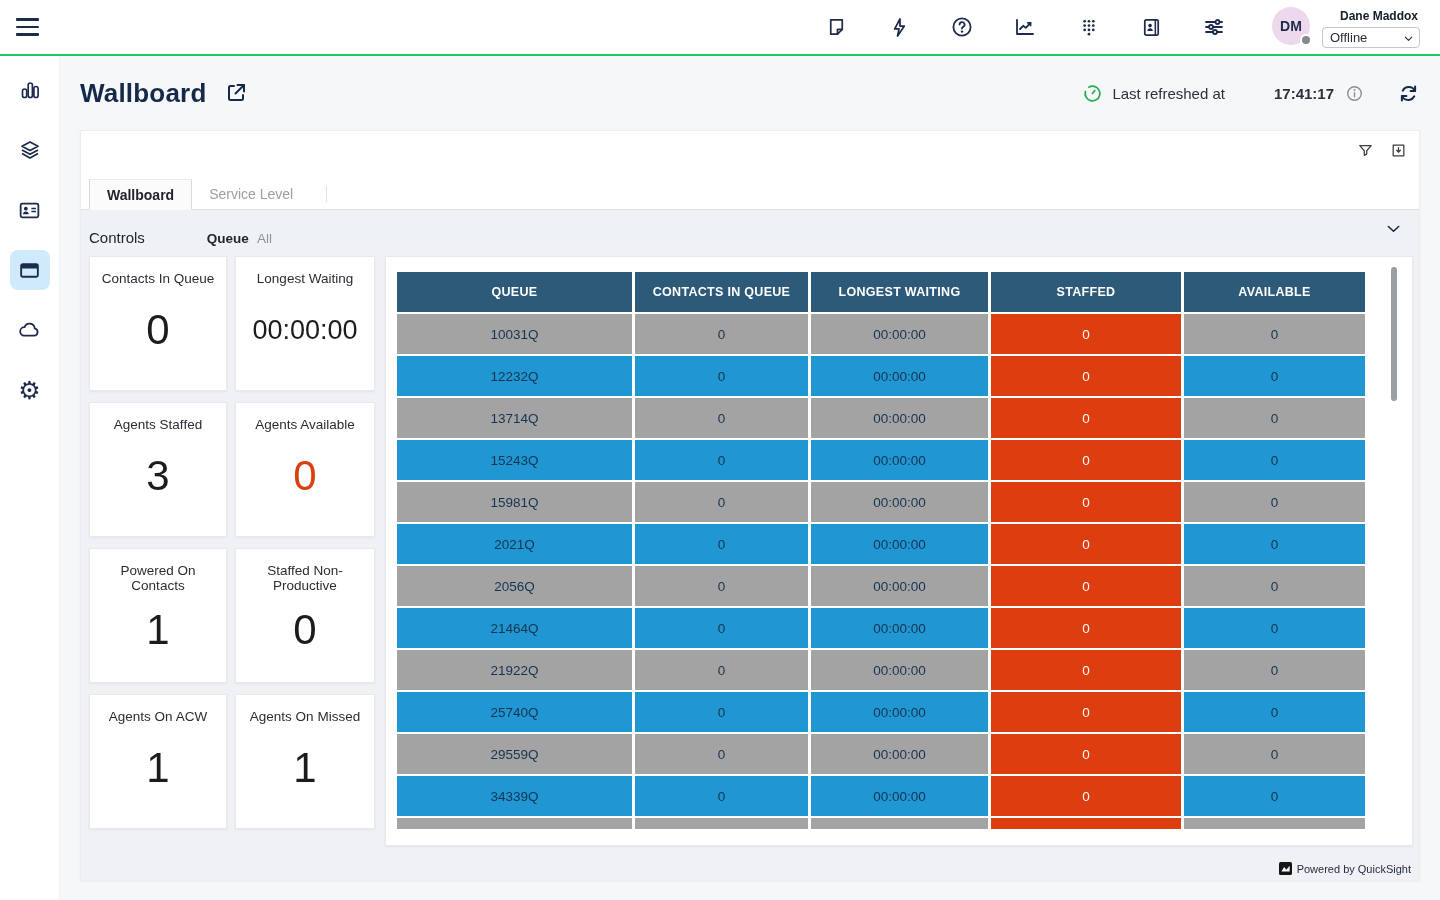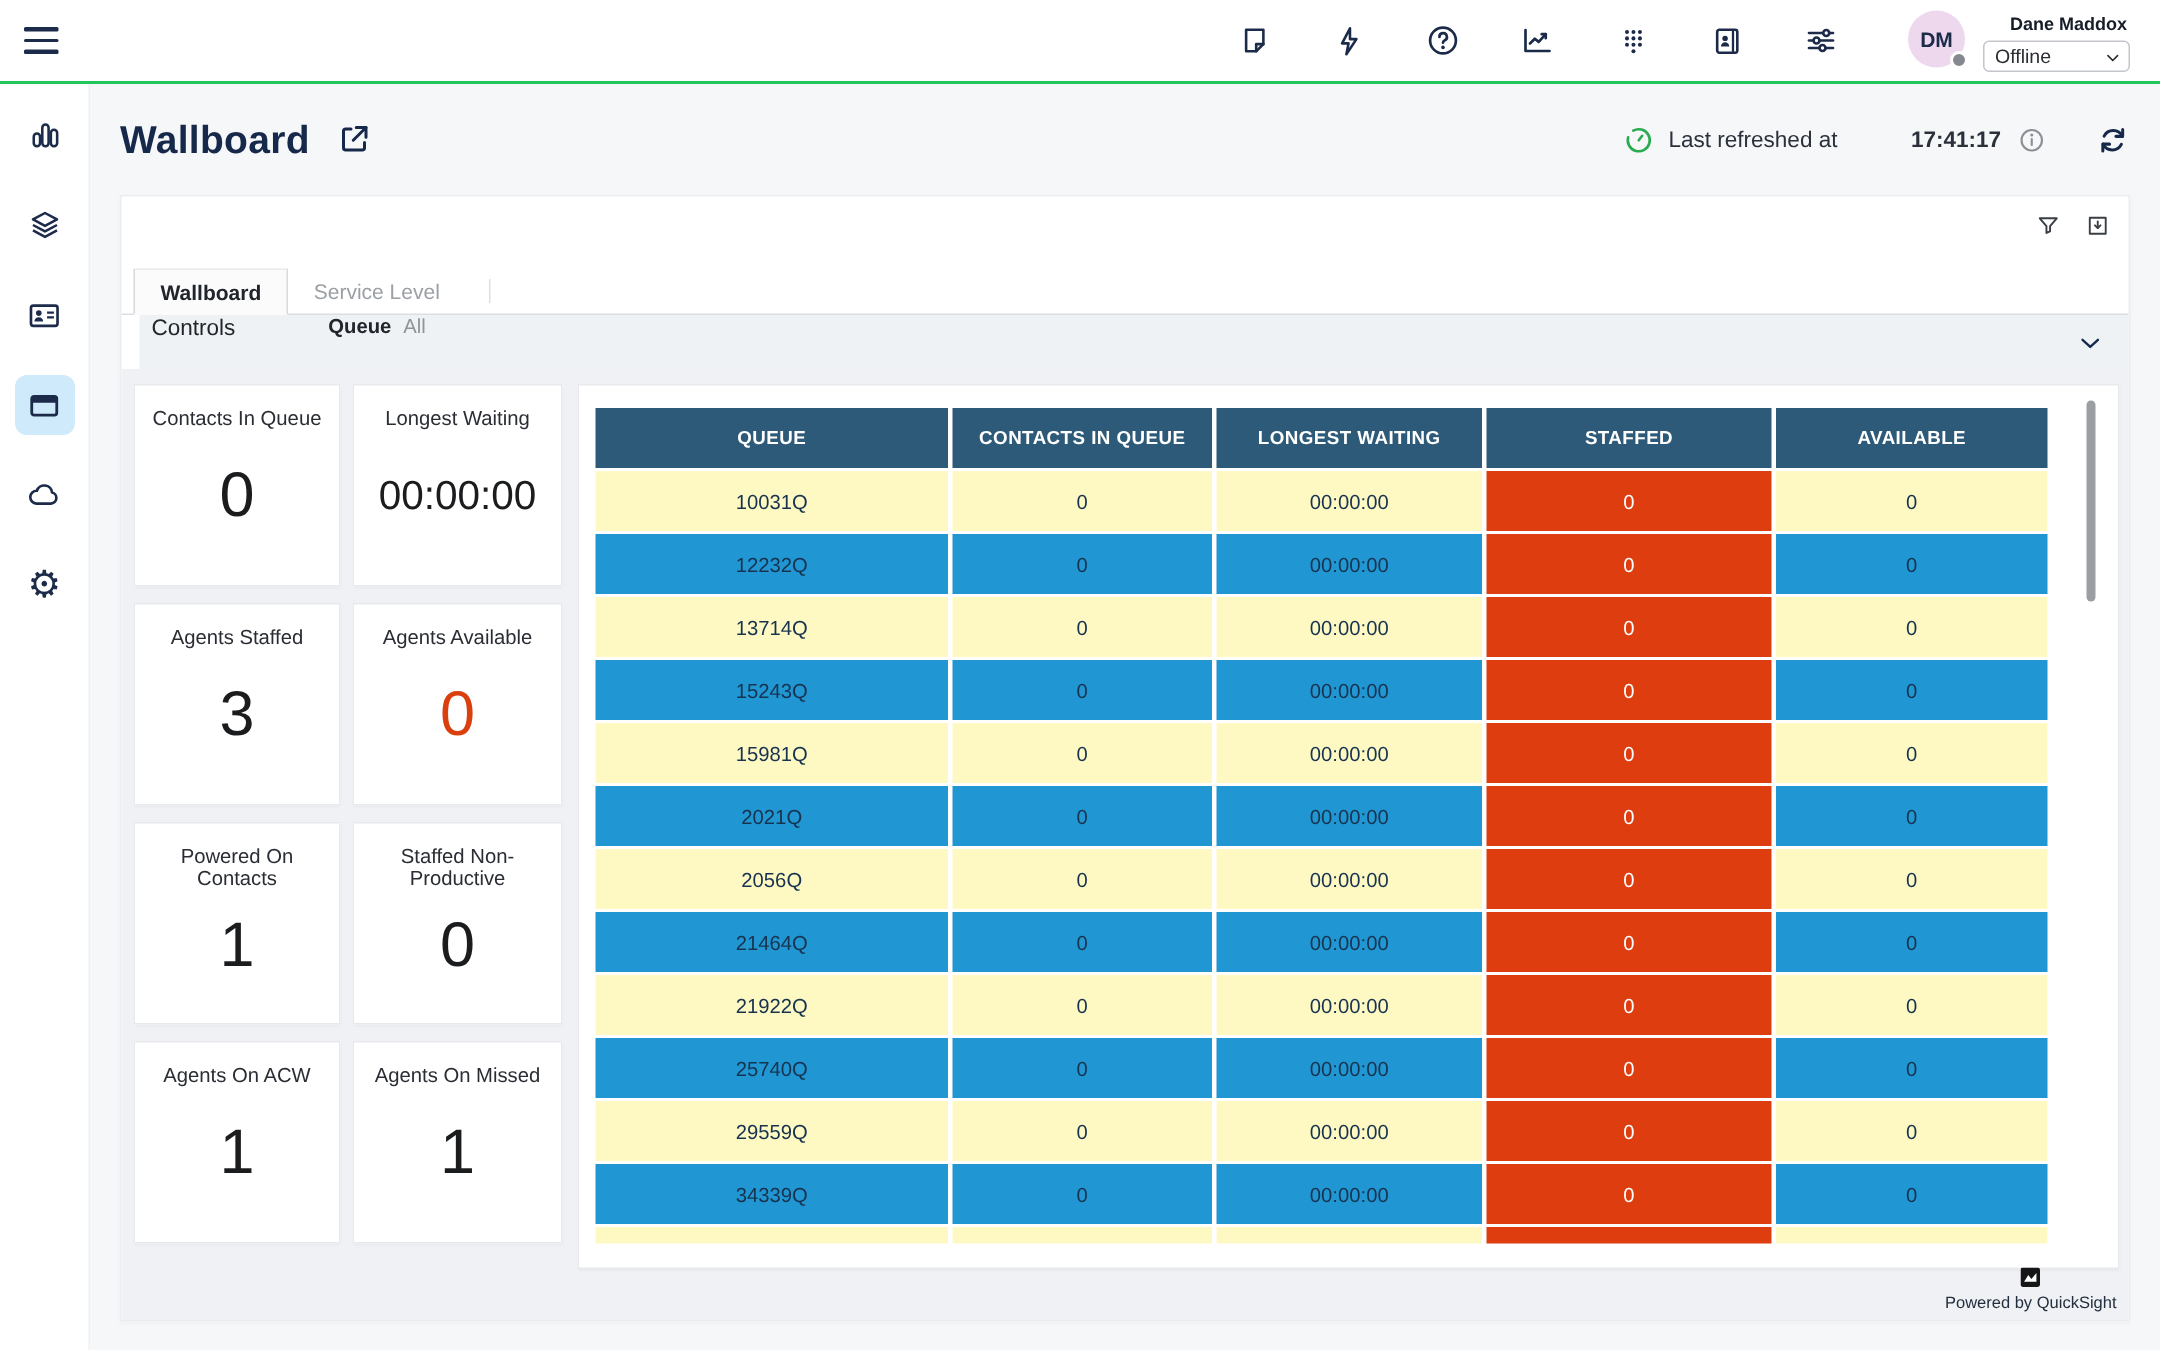--- a/index.html
+++ b/index.html
@@ -63,21 +63,21 @@
   .card-toolbar { position:absolute; top:11px; right:12px; display:flex; gap:16px; }
 
   .tabbar { position:absolute; top:48px; left:0; right:0; height:31px; display:flex;
     align-items:stretch; padding-left:8px; border-bottom:1px solid #dcdee1; }
   .tab { display:flex; align-items:center; padding:0 17px; font-size:14px; color:#9ba0a6; cursor:pointer; }
   .tab.active { background:#fbfbfc; border:1px solid #d8dadd; border-top-color:#e8eaec;
     border-bottom:1px solid #fbfbfc; margin-bottom:-1px; color:#21252b; font-weight:bold; }
   .tab-divider { width:1px; height:16px; background:#dddfe2; align-self:center; margin-left:16px; }
 
   .controls { position:absolute; top:79px; left:0; right:0; height:36px; background:#eff2f4;
-    display:flex; align-items:flex-start; padding-left:8px;margin-left:12px; }
+    display:flex; align-items:flex-end; padding-left:8px; }
   .controls-label { font-size:15px; color:#22262c; }
   .queue-label { margin-left:62px; font-weight:bold; font-size:13.5px; color:#22262c; }
   .queue-value { margin-left:8px; font-size:13.5px; color:#8f949a; }
   .controls-chevron { position:absolute; right:16px; top:9px; cursor:pointer; }
 
   .dashboard { position:absolute; top:115px; left:0; right:0; bottom:0; background:#eff1f5; overflow:hidden; }
 
   
   .kpi-grid { position:absolute; left:8px; top:10px; display:grid;
     grid-template-columns:138px 140px; grid-auto-rows:135px; column-gap:8px; row-gap:11px; }
@@ -89,28 +89,28 @@
   .kpi-value.accent { color:#d9400e; }
 
   
   .table-panel { position:absolute; left:304px; top:10px; width:1028px; height:590px;
     background:#fff; border:1px solid #e7e9ed; box-shadow:0 1px 2px rgba(0,0,0,.05); }
   .table-clip { position:absolute; left:8px; top:13px; width:974px; height:559px; overflow:hidden; }
   table.queue-table { border-collapse:separate; border-spacing:3px 2px; width:974px; table-layout:fixed; }
   .queue-table th { height:40px; background:#2d5a78; color:#fff; font-size:12.5px; font-weight:bold;
     letter-spacing:.3px; text-align:center; }
   .queue-table td { height:40px; text-align:center; font-size:13.5px; color:#17334f; }
-  tr.light td { background:#fef9c3; }
+  tr.light td { background:#a3a3a3; }
   tr.dark td { background:#2097d3; }
   tr.light td.staffed, tr.dark td.staffed { background:#dd3d0f; color:#fff; }
   .scroll-thumb { position:absolute; left:1005px; top:10px; width:6px; height:134px;
     background:#9b9fa3; border-radius:3px; cursor:pointer; }
 
   .powered { position:absolute; right:8px; bottom:5px; display:flex; align-items:center; gap:5px;
-    font-size:11px; color:#232f3e; cursor:pointer;flex-direction:column; }
+    font-size:11px; color:#232f3e; cursor:pointer; }
 </style>
 </head>
 <body>
 
 <header class="topbar">
   <div class="hamburger">
     <span></span>
       <span></span>
       <span></span>
   </div>

